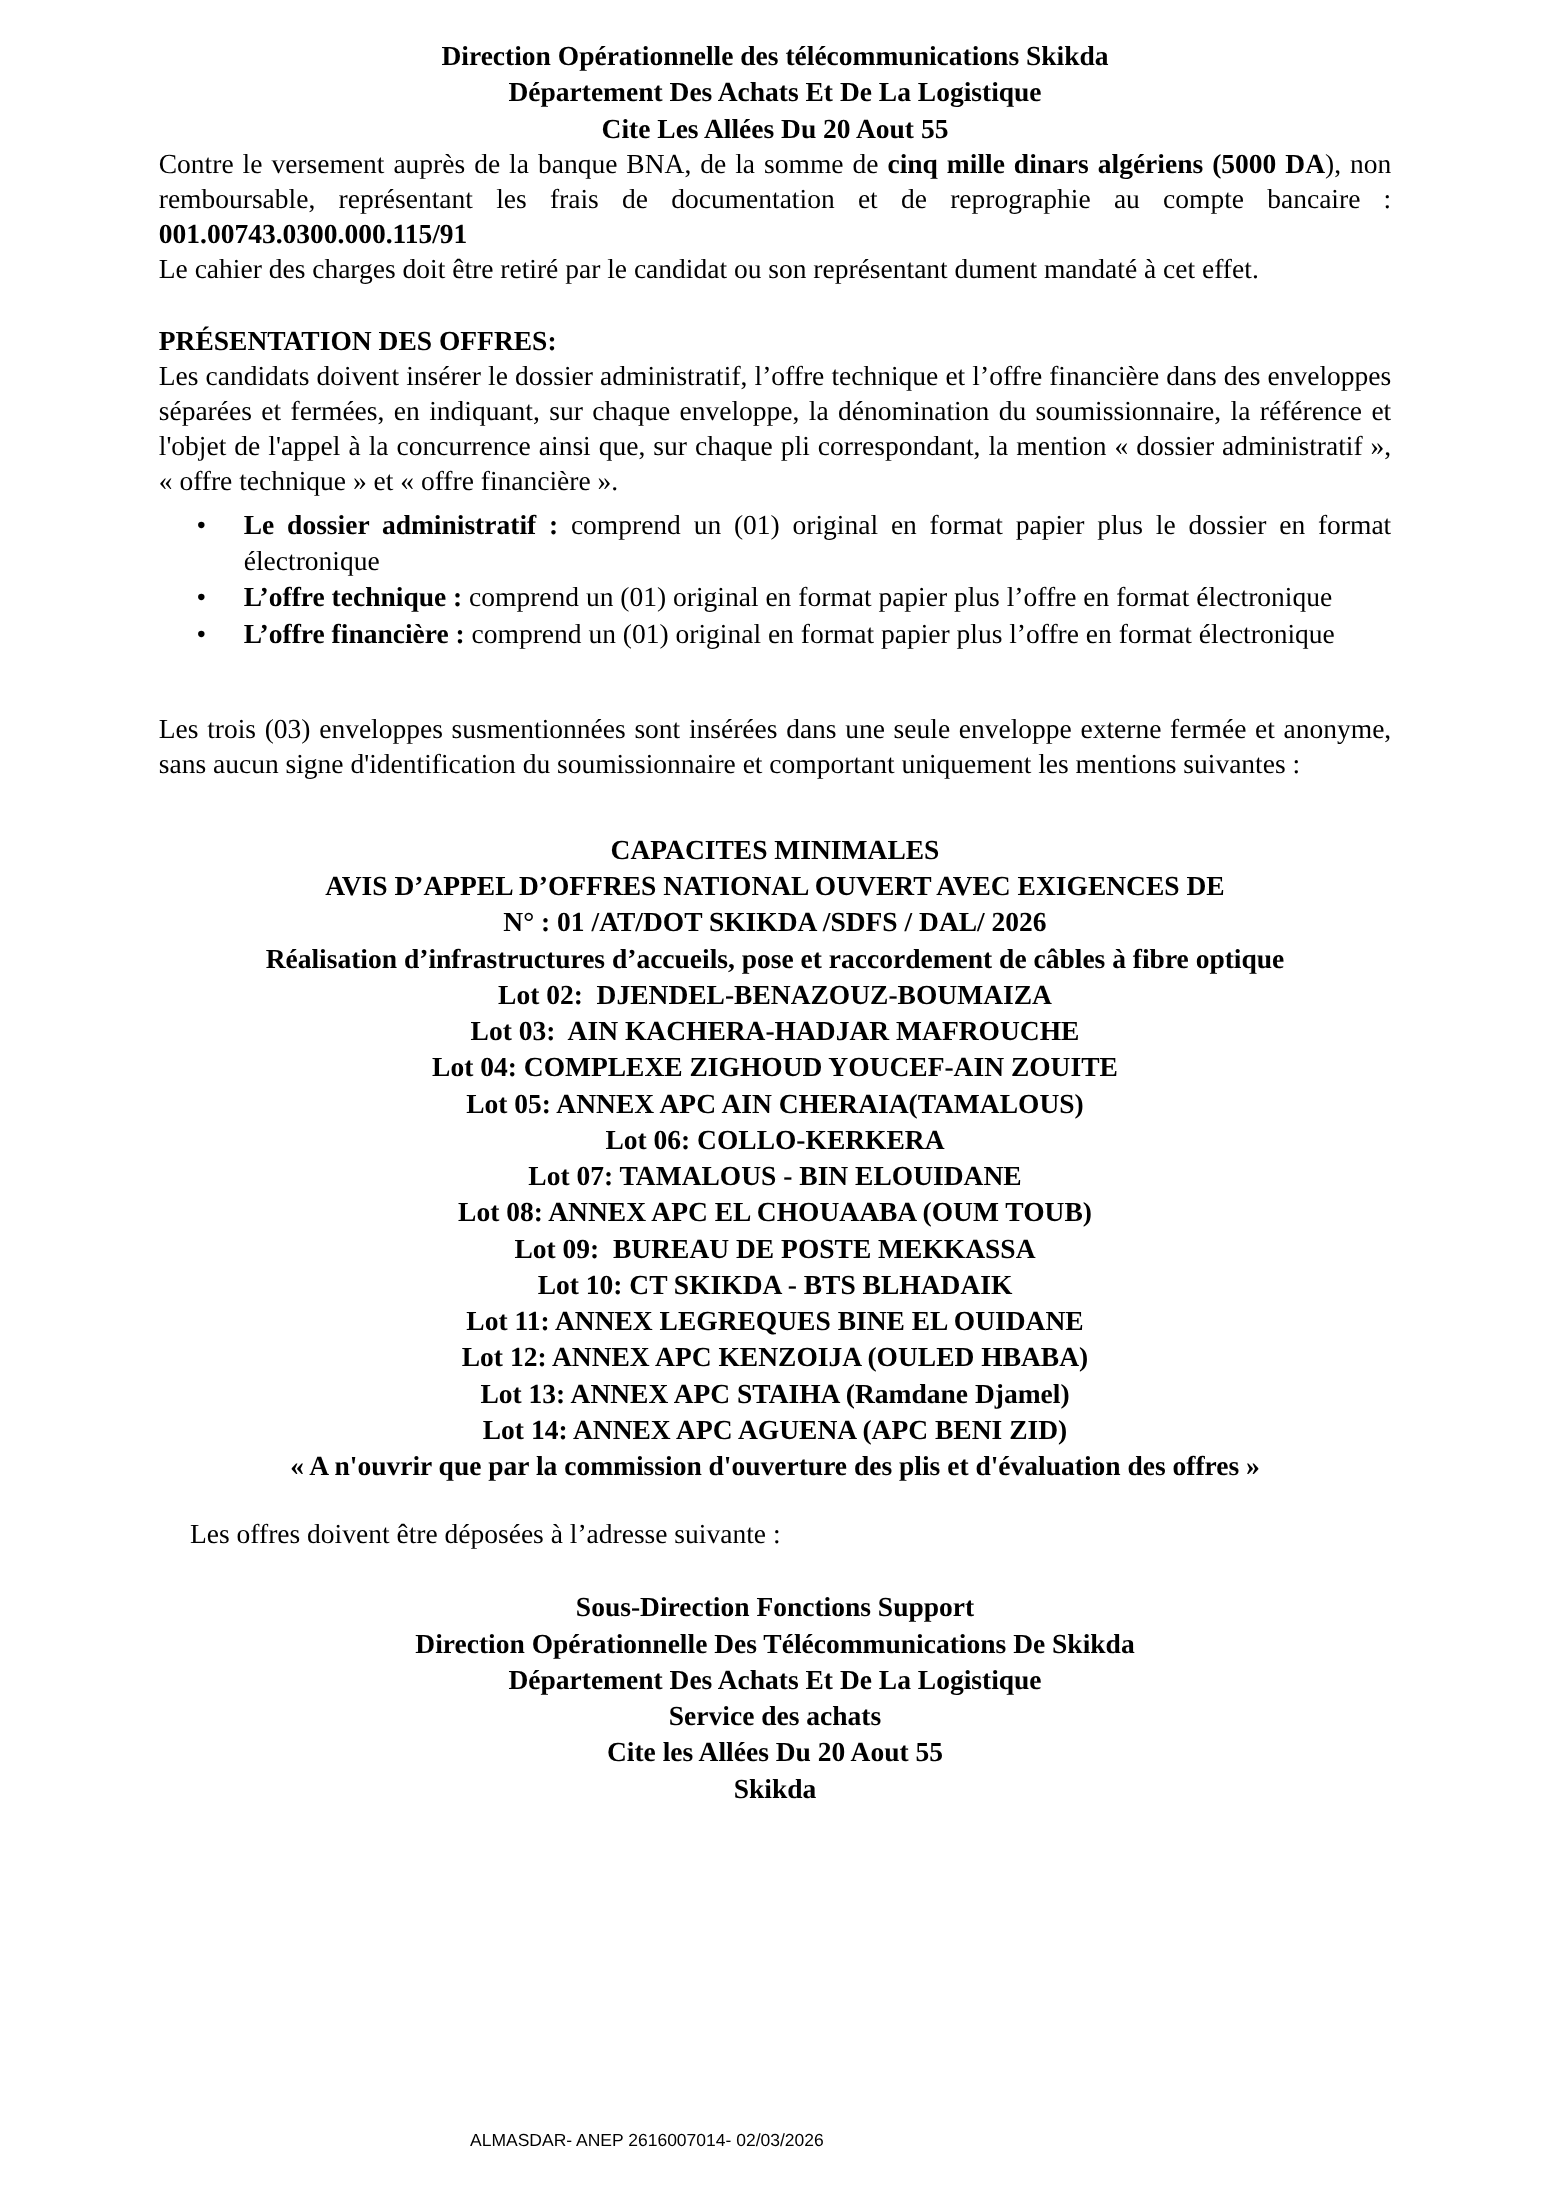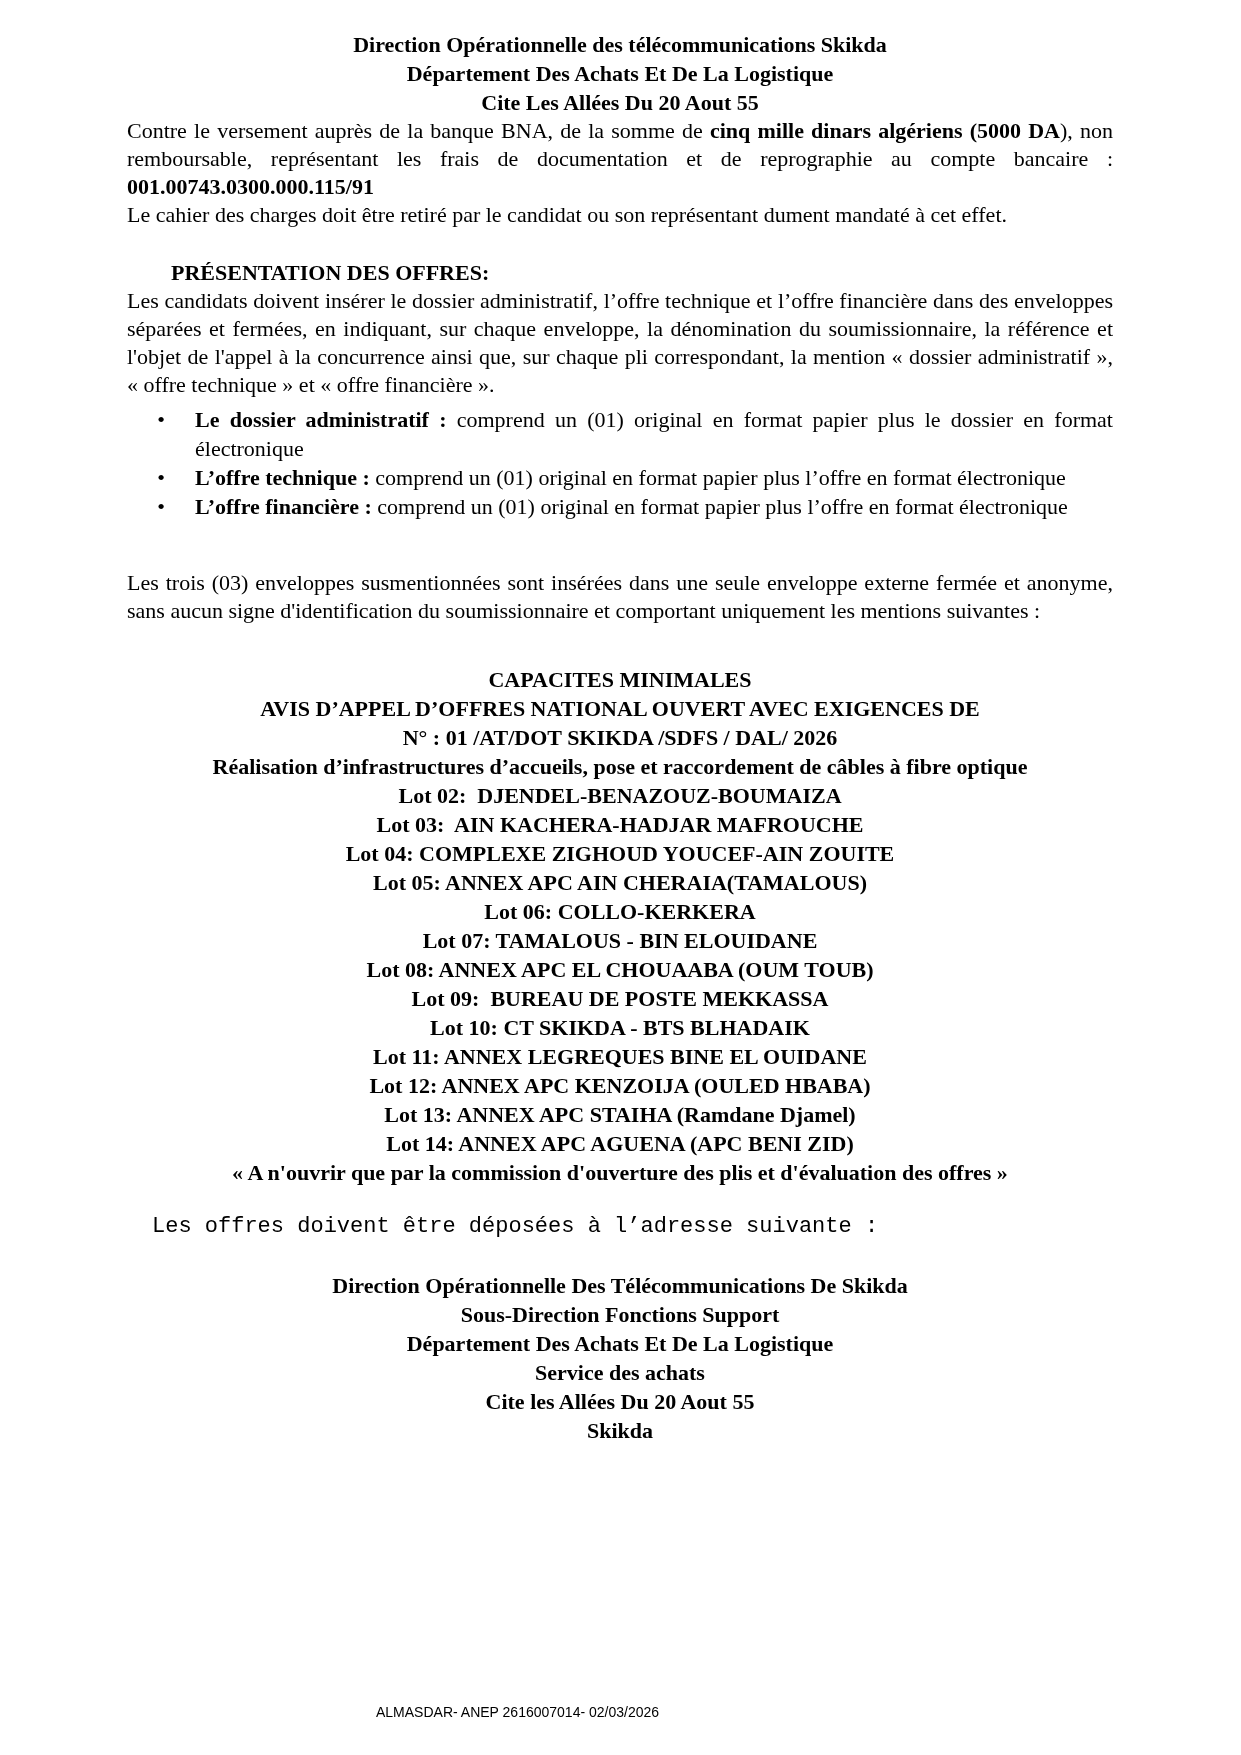--- a/index.html
+++ b/index.html
@@ -60,21 +60,20 @@
     font-weight: bold;
     line-height: 29px;
   }
   .notice-block div {
     white-space: pre-wrap;
   }
   .deposit-line {
     margin-top: 26px;
     padding-left: 25px;
     line-height: 28px;
-    font-family: Liberation Mono, monospace;
   }
   .address-block {
     margin-top: 30px;
     text-align: center;
     font-weight: bold;
     line-height: 29px;
   }
   .doc-footer {
     position: absolute;
     top: 1700px;
@@ -93,21 +92,21 @@
 
   <header class="doc-header">
     <div>Direction Opérationnelle des télécommunications Skikda</div>
     <div>Département Des Achats Et De La Logistique</div>
     <div>Cite Les Allées Du 20 Aout 55</div>
   </header>
 
   <p class="para"><span>Contre le versement auprès de la banque BNA, de la somme de </span><strong>cinq mille dinars algériens</strong><span> </span><strong>(5000 DA</strong><span>), non remboursable, représentant les frais de documentation et de reprographie au compte bancaire : </span><strong>001.00743.0300.000.115/91</strong></p>
   <p class="para">Le cahier des charges doit être retiré par le candidat ou son représentant dument mandaté à cet effet.</p>
 
-  <h2 class="section-heading" style="font-size: 22px; margin-left: 44px;">PRÉSENTATION DES OFFRES:</h2>
+  <h2 class="section-heading" style="font-size: 22px;">PRÉSENTATION DES OFFRES:</h2>
 
   <p class="para">Les candidats doivent insérer le dossier administratif, l’offre technique et l’offre financière dans des enveloppes séparées et fermées, en indiquant, sur chaque enveloppe, la dénomination du soumissionnaire, la référence et l'objet de l'appel à la concurrence ainsi que, sur chaque pli correspondant, la mention « dossier administratif », « offre technique » et « offre financière ».</p>
 
   <div class="bullet-list">
     <div class="bullet-item">
       <span class="bullet-marker">•</span>
       <div class="bullet-body"><strong>Le dossier administratif :</strong><span> comprend un (01) original en format papier plus le dossier en format électronique</span></div>
     </div>
     <div class="bullet-item">
       <span class="bullet-marker">•</span>
@@ -138,22 +137,22 @@
     <div>Lot 11: ANNEX LEGREQUES BINE EL OUIDANE</div>
     <div>Lot 12: ANNEX APC KENZOIJA (OULED HBABA)</div>
     <div>Lot 13: ANNEX APC STAIHA (Ramdane Djamel)</div>
     <div>Lot 14: ANNEX APC AGUENA (APC BENI ZID)</div>
     <div>« A n'ouvrir que par la commission d'ouverture des plis et d'évaluation des offres »</div>
   </div>
 
   <p class="para deposit-line">Les offres doivent être déposées à l’adresse suivante :</p>
 
   <div class="address-block">
+    <div>Sous-Direction Fonctions Support</div>
     <div>Direction Opérationnelle Des Télécommunications De Skikda</div>
-    <div>Sous-Direction Fonctions Support</div>
     <div>Département Des Achats Et De La Logistique</div>
     <div>Service des achats</div>
     <div>Cite les Allées Du 20 Aout 55</div>
     <div>Skikda</div>
   </div>
 
 </div>
 
 <div class="doc-footer">ALMASDAR- ANEP 2616007014- 02/03/2026</div>
 

